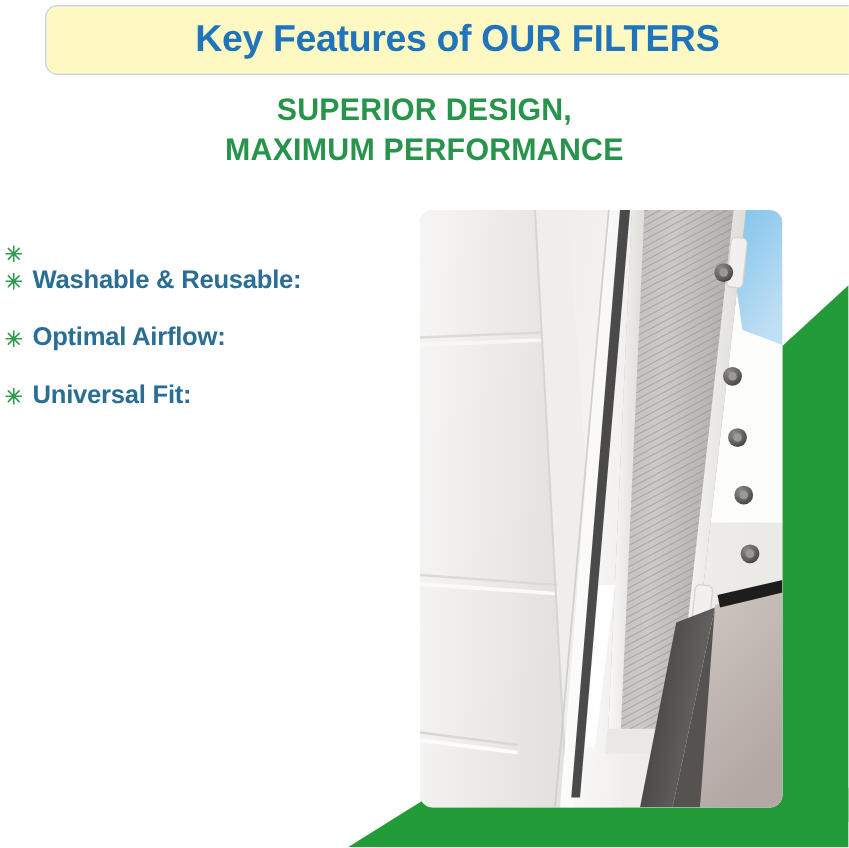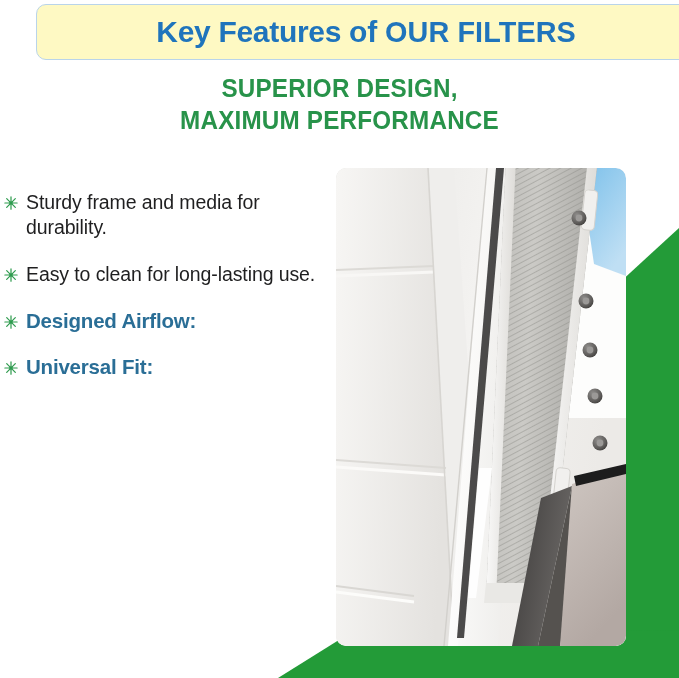--- a/index.html
+++ b/index.html
@@ -155,51 +155,50 @@
       <svg viewBox="0 0 24 24" aria-hidden="true">
         <g stroke="#2e9b4e" stroke-width="2.1" stroke-linecap="round">
           <line x1="12" y1="1.5" x2="12" y2="22.5"></line>
           <line x1="1.5" y1="12" x2="22.5" y2="12"></line>
           <line x1="4.6" y1="4.6" x2="19.4" y2="19.4"></line>
           <line x1="19.4" y1="4.6" x2="4.6" y2="19.4"></line>
         </g>
         <circle cx="12" cy="12" r="3.1" fill="#2e9b4e"></circle>
       </svg>
     </span>
-    <p class="feat-body">Sturdy frame and media for durability.</p>
   </div>
 
   <div class="feature">
     <span class="bullet-icon">
       <svg viewBox="0 0 24 24" aria-hidden="true">
         <g stroke="#2e9b4e" stroke-width="2.1" stroke-linecap="round">
           <line x1="12" y1="1.5" x2="12" y2="22.5"></line>
           <line x1="1.5" y1="12" x2="22.5" y2="12"></line>
           <line x1="4.6" y1="4.6" x2="19.4" y2="19.4"></line>
           <line x1="19.4" y1="4.6" x2="4.6" y2="19.4"></line>
         </g>
         <circle cx="12" cy="12" r="3.1" fill="#2e9b4e"></circle>
       </svg>
     </span>
-    <p class="feat-body">Easy to clean for long-lasting use.</p>
+    <p class="feat-head">Washable &amp; Reusable:</p>
   </div>
 
   <div class="feature">
     <span class="bullet-icon">
       <svg viewBox="0 0 24 24" aria-hidden="true">
         <g stroke="#2e9b4e" stroke-width="2.1" stroke-linecap="round">
           <line x1="12" y1="1.5" x2="12" y2="22.5"></line>
           <line x1="1.5" y1="12" x2="22.5" y2="12"></line>
           <line x1="4.6" y1="4.6" x2="19.4" y2="19.4"></line>
           <line x1="19.4" y1="4.6" x2="4.6" y2="19.4"></line>
         </g>
         <circle cx="12" cy="12" r="3.1" fill="#2e9b4e"></circle>
       </svg>
     </span>
-    <p class="feat-head">Designed Airflow:</p>
+    <p class="feat-head">Optimal Airflow:</p>
   </div>
 
   <div class="feature">
     <span class="bullet-icon">
       <svg viewBox="0 0 24 24" aria-hidden="true">
         <g stroke="#2e9b4e" stroke-width="2.1" stroke-linecap="round">
           <line x1="12" y1="1.5" x2="12" y2="22.5"></line>
           <line x1="1.5" y1="12" x2="22.5" y2="12"></line>
           <line x1="4.6" y1="4.6" x2="19.4" y2="19.4"></line>
           <line x1="19.4" y1="4.6" x2="4.6" y2="19.4"></line>

